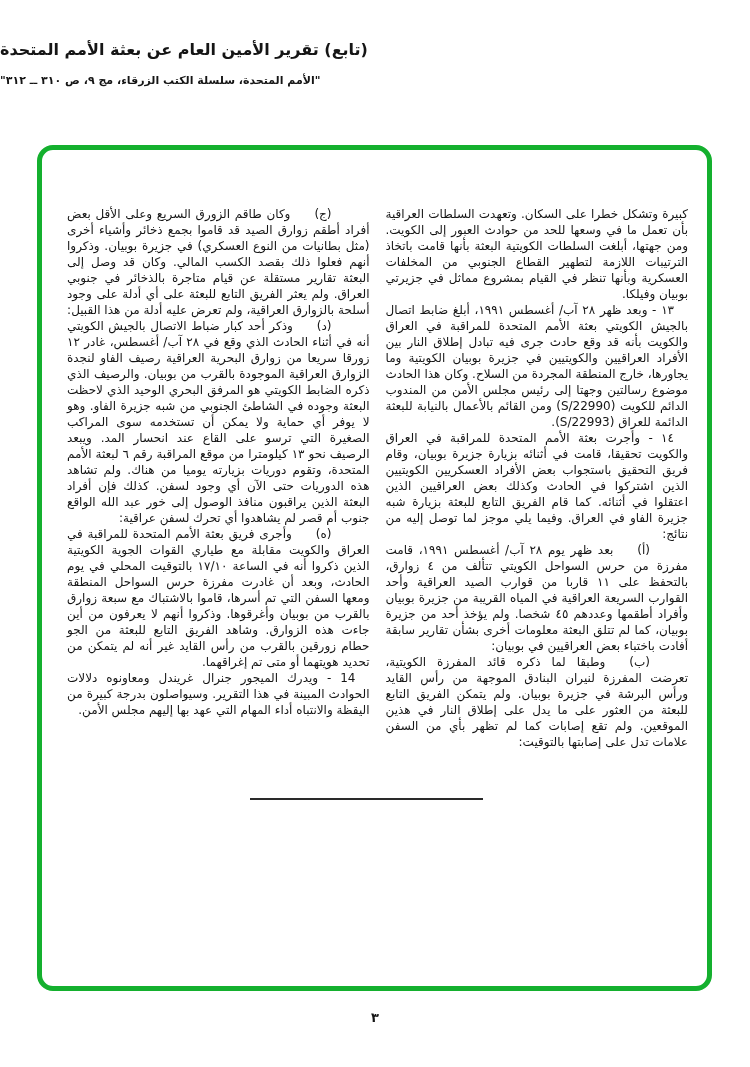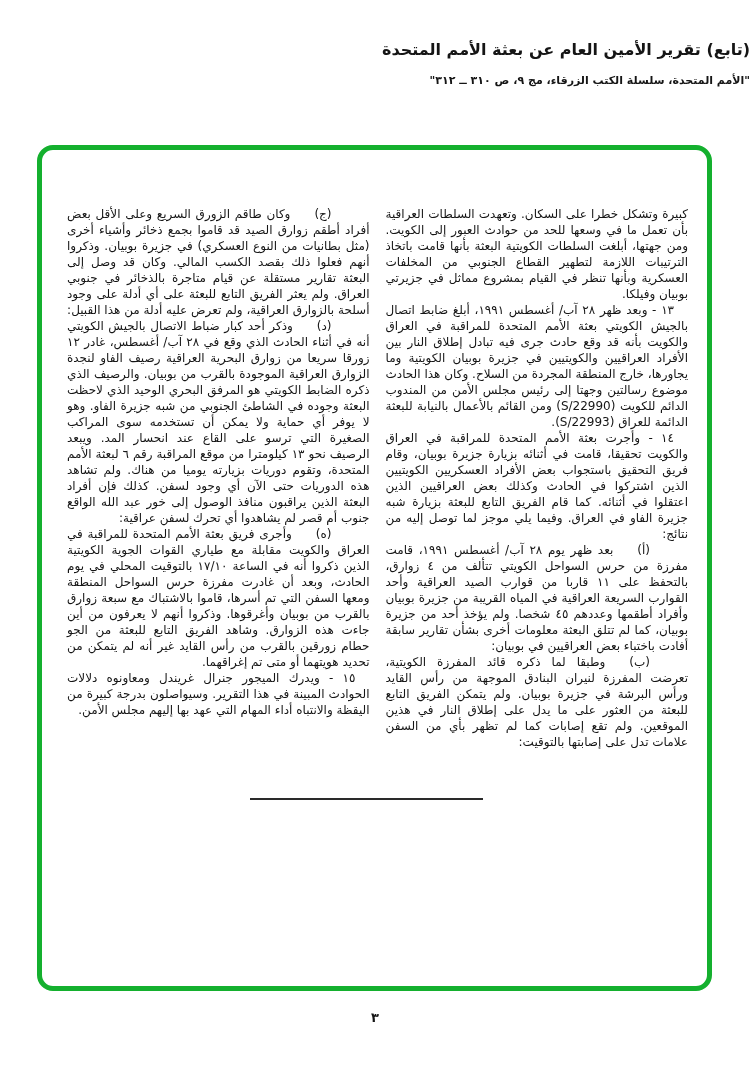--- a/index.html
+++ b/index.html
@@ -11,21 +11,21 @@
     background: #ffffff;
     font-family: "DejaVu Sans", sans-serif;
     color: #151515;
     overflow: hidden;
   }
 
   
   .doc-header {
     position: absolute;
     top: 34px; left: 0; right: 0;
-    text-align: right;
+    text-align: left;
     direction: rtl;
     font-weight: bold;
   }
   .doc-header .title-line {
     font-size: 16px;
     line-height: 31px;
   }
   .doc-header .source-line {
     font-size: 11px;
     line-height: 18px;
@@ -106,21 +106,21 @@
       <p class="para indent"><span>١٣ - وبعد ظهر ٢٨ آب/ أغسطس ١٩٩١، أبلغ ضابط اتصال بالجيش الكويتي بعثة الأمم المتحدة للمراقبة في العراق والكويت بأنه قد وقع حادث جرى فيه تبادل إطلاق النار بين الأفراد العراقيين والكويتيين في جزيرة بوبيان الكويتية وما يجاورها، خارج المنطقة المجردة من السلاح. وكان هذا الحادث موضوع رسالتين وجهتا إلى رئيس مجلس الأمن من المندوب الدائم للكويت (S/22990) ومن القائم بالأعمال بالنيابة للبعثة الدائمة للعراق (S/22993).</span></p>
       <p class="para indent"><span>١٤ - وأجرت بعثة الأمم المتحدة للمراقبة في العراق والكويت تحقيقا، قامت في أثنائه بزيارة جزيرة بوبيان، وقام فريق التحقيق باستجواب بعض الأفراد العسكريين الكويتيين الذين اشتركوا في الحادث وكذلك بعض العراقيين الذين اعتقلوا في أثنائه. كما قام الفريق التابع للبعثة بزيارة شبه جزيرة الفاو في العراق. وفيما يلي موجز لما توصل إليه من نتائج:</span></p>
       <p class="para lettered"><span class="marker">(أ)</span><span>بعد ظهر يوم ٢٨ آب/ أغسطس ١٩٩١، قامت مفرزة من حرس السواحل الكويتي تتألف من ٤ زوارق، بالتحفظ على ١١ قاربا من قوارب الصيد العراقية وأحد القوارب السريعة العراقية في المياه القريبة من جزيرة بوبيان وأفراد أطقمها وعددهم ٤٥ شخصا. ولم يؤخذ أحد من جزيرة بوبيان، كما لم تتلق البعثة معلومات أخرى بشأن تقارير سابقة أفادت باختباء بعض العراقيين في بوبيان:</span></p>
       <p class="para lettered"><span class="marker">(ب)</span><span>وطبقا لما ذكره قائد المفرزة الكويتية، تعرضت المفرزة لنيران البنادق الموجهة من رأس القايد ورأس البرشة في جزيرة بوبيان. ولم يتمكن الفريق التابع للبعثة من العثور على ما يدل على إطلاق النار في هذين الموقعين. ولم تقع إصابات كما لم تظهر بأي من السفن علامات تدل على إصابتها بالتوقيت:</span></p>
     </div>
 
     <div class="column">
       <p class="para lettered"><span class="marker">(ج)</span><span>وكان طاقم الزورق السريع وعلى الأقل بعض أفراد أطقم زوارق الصيد قد قاموا بجمع ذخائر وأشياء أخرى (مثل بطانيات من النوع العسكري) في جزيرة بوبيان. وذكروا أنهم فعلوا ذلك بقصد الكسب المالي. وكان قد وصل إلى البعثة تقارير مستقلة عن قيام متاجرة بالذخائر في جنوبي العراق. ولم يعثر الفريق التابع للبعثة على أي أدلة على وجود أسلحة بالزوارق العراقية، ولم تعرض عليه أدلة من هذا القبيل:</span></p>
       <p class="para lettered"><span class="marker">(د)</span><span>وذكر أحد كبار ضباط الاتصال بالجيش الكويتي أنه في أثناء الحادث الذي وقع في ٢٨ آب/ أغسطس، غادر ١٢ زورقا سريعا من زوارق البحرية العراقية رصيف الفاو لنجدة الزوارق العراقية الموجودة بالقرب من بوبيان. والرصيف الذي ذكره الضابط الكويتي هو المرفق البحري الوحيد الذي لاحظت البعثة وجوده في الشاطئ الجنوبي من شبه جزيرة الفاو. وهو لا يوفر أي حماية ولا يمكن أن تستخدمه سوى المراكب الصغيرة التي ترسو على القاع عند انحسار المد. ويبعد الرصيف نحو ١٣ كيلومترا من موقع المراقبة رقم ٦ لبعثة الأمم المتحدة، وتقوم دوريات بزيارته يوميا من هناك. ولم تشاهد هذه الدوريات حتى الآن أي وجود لسفن. كذلك فإن أفراد البعثة الذين يراقبون منافذ الوصول إلى خور عبد الله الواقع جنوب أم قصر لم يشاهدوا أي تحرك لسفن عراقية:</span></p>
       <p class="para lettered"><span class="marker">(ه)</span><span>وأجرى فريق بعثة الأمم المتحدة للمراقبة في العراق والكويت مقابلة مع طياري القوات الجوية الكويتية الذين ذكروا أنه في الساعة ١٧/١٠ بالتوقيت المحلي في يوم الحادث، وبعد أن غادرت مفرزة حرس السواحل المنطقة ومعها السفن التي تم أسرها، قاموا بالاشتباك مع سبعة زوارق بالقرب من بوبيان وأغرقوها. وذكروا أنهم لا يعرفون من أين جاءت هذه الزوارق. وشاهد الفريق التابع للبعثة من الجو حطام زورقين بالقرب من رأس القايد غير أنه لم يتمكن من تحديد هويتهما أو متى تم إغراقهما.</span></p>
-      <p class="para indent"><span>١٥ - ويدرك الميجور جنرال غريندل ومعاونوه دلالات الحوادث المبينة في هذا التقرير. وسيواصلون بدرجة كبيرة من اليقظة والانتباه أداء المهام التي عهد بها إليهم مجلس الأمن.</span></p>
+      <p class="para indent"><span>14 - ويدرك الميجور جنرال غريندل ومعاونوه دلالات الحوادث المبينة في هذا التقرير. وسيواصلون بدرجة كبيرة من اليقظة والانتباه أداء المهام التي عهد بها إليهم مجلس الأمن.</span></p>
     </div>
 
   </div>
 
   <div class="footnote-rule"></div>
 
   <div class="page-number">٣</div>
 
 </div>
 

